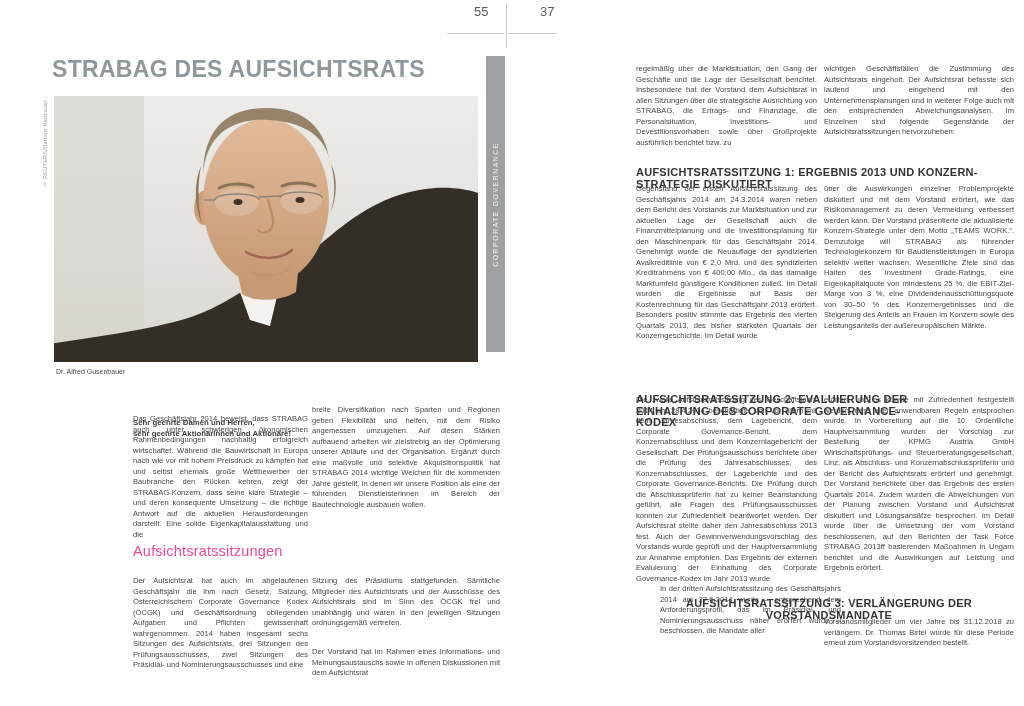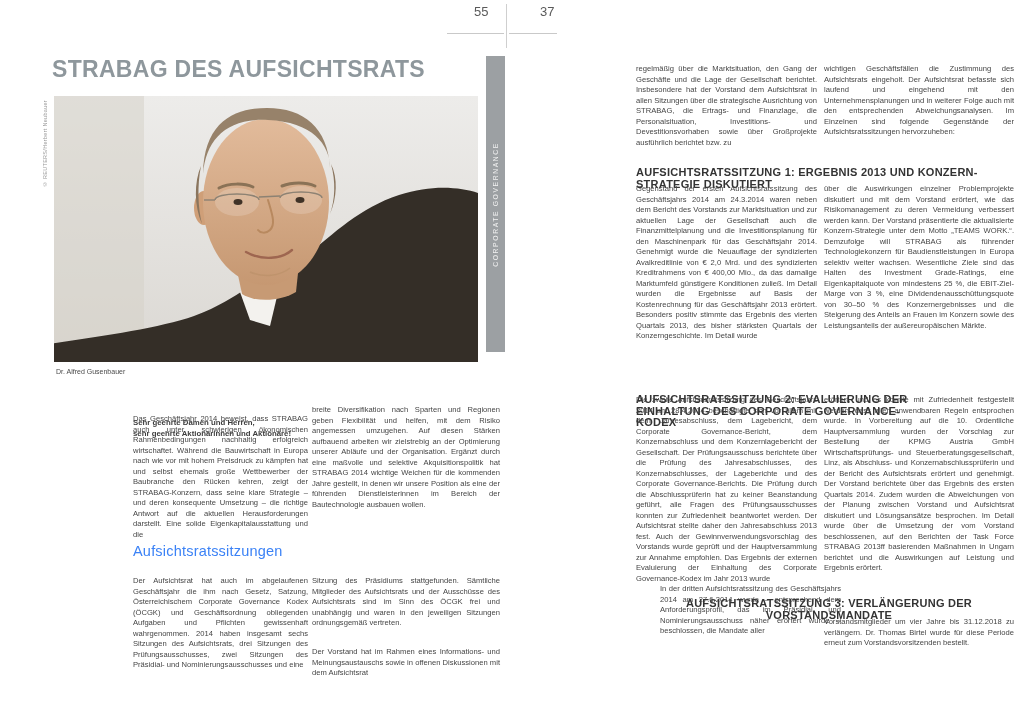--- a/index.html
+++ b/index.html
@@ -38,21 +38,21 @@
   }
   .salutation{
     position:absolute;left:133px;top:385px;font-size:7.8px;font-weight:bold;
     line-height:11px;color:#3d3d3d;margin-top:32px;
   }
   .col{
     position:absolute;text-align:justify;font-size:7.6px;line-height:10.5px;
     color:#454545;
   }
   .lp-section-heading{
-    position:absolute;left:133px;top:543px;font-size:14.5px;color:#3b82f6;
+    position:absolute;left:133px;top:543px;font-size:14.5px;color:#ec4899;
     letter-spacing:0.2px;
   }
   .uhead{
     position:absolute;font-size:11px;font-weight:bold;color:#333333;
     letter-spacing:0.25px;line-height:11.5px;text-transform:uppercase;
   }
   
   .lp-c1{left:133px;width:175px;}
   .lp-c2{left:312px;width:188px;}
   

